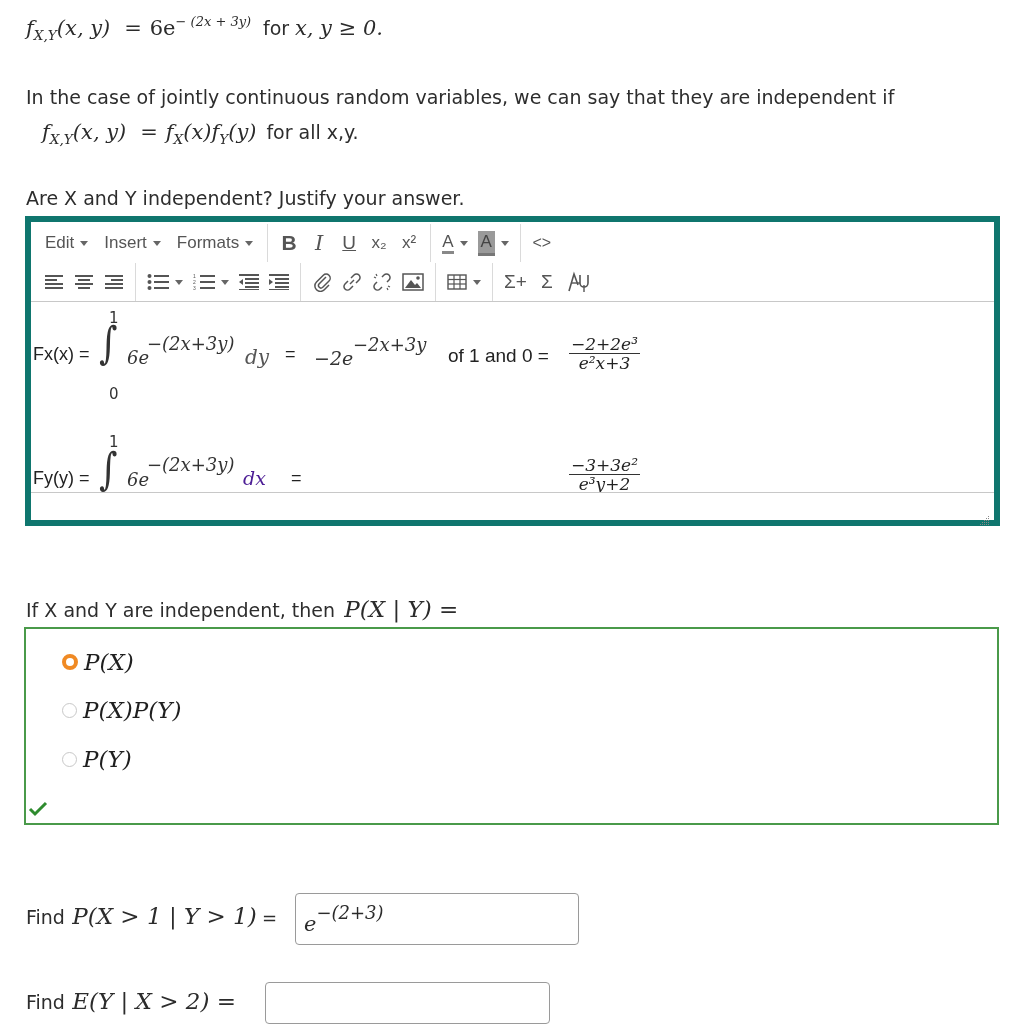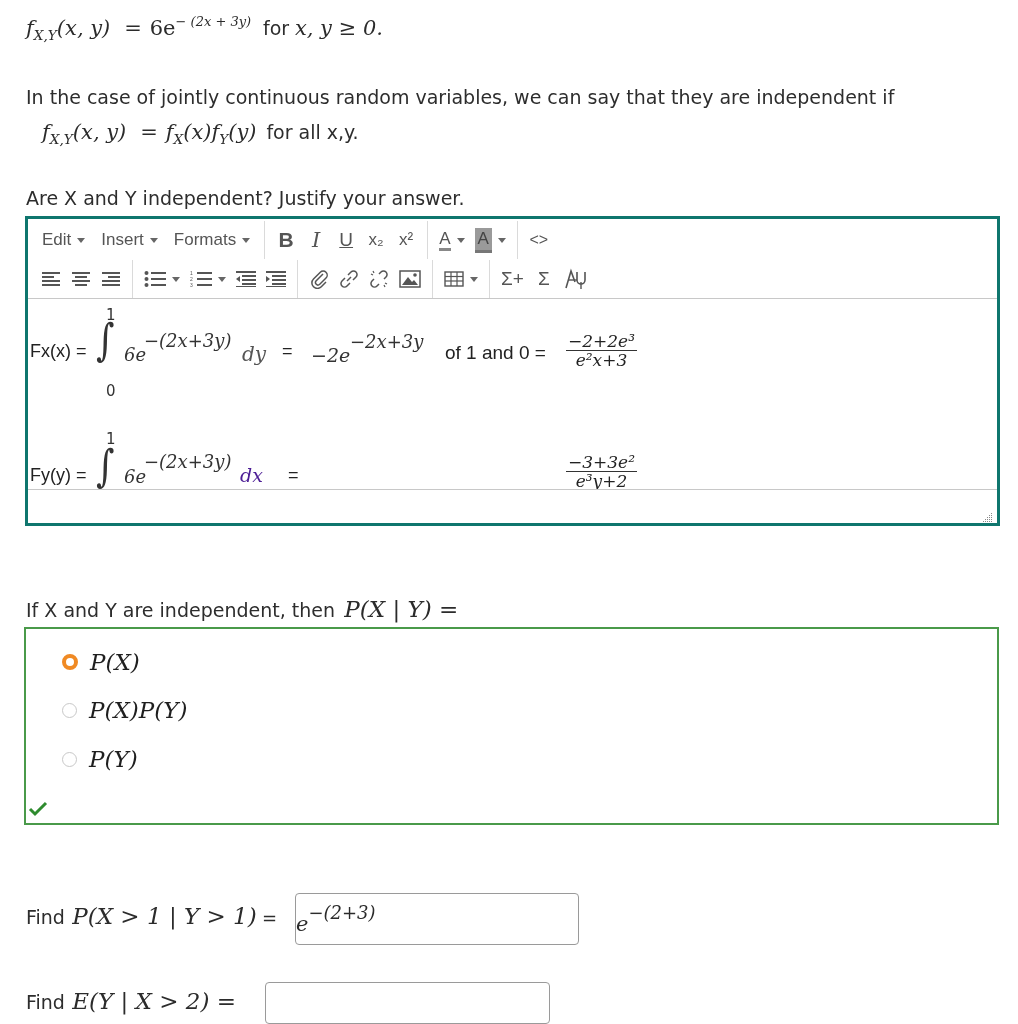--- a/index.html
+++ b/index.html
@@ -15,21 +15,21 @@
   .sup { font-size: 0.65em; vertical-align: 0.7em; }
   .txt { font-family: "DejaVu Sans", "Liberation Sans", sans-serif; font-size: 19px; color: #2d2d2d; }
 
   
   #line1 { left: 26px; top: 14px; font-size: 21px; white-space: nowrap; }
   #intro { left: 26px; top: 86px; font-size: 19px; }
   #line2 { left: 26px; top: 120px; font-size: 21px; white-space: nowrap; margin-left: 16px; }
   #q1 { left: 26px; top: 187px; font-size: 19px; }
 
   
-  #editor { left: 25px; top: 216px; width: 975px; height: 310px; border: 3px solid #0f766e; background: #fff; }
+  #editor { left: 25px; top: 216px; width: 975px; height: 310px; border: 6px solid #0f766e; background: #fff; }
   #toolbar { position: absolute; left: 0; top: 0; right: 0; height: 80px; border-bottom: 1px solid #c8c8c8; }
   .tb-row { position: absolute; left: 0; height: 38px; display: flex; align-items: center; }
   .tb-row.r1 { top: 2px; }
   .tb-row.r2 { top: 41px; }
   .tb-group { display: flex; align-items: center; height: 100%; padding: 0 6px; border-right: 1px solid #dadada; }
   .tb-group.last { border-right: none; }
   .tb-btn { display: inline-flex; align-items: center; justify-content: center; height: 30px; min-width: 30px; padding: 0 5px; color: #555; font-size: 17px; cursor: pointer; font-family: "Liberation Sans", sans-serif; }
   .menu-btn { font-size: 17px; color: #555; padding: 0 8px; }
   .caret { display: inline-block; width: 0; height: 0; border-left: 4px solid transparent; border-right: 4px solid transparent; border-top: 5px solid #666; margin-left: 6px; vertical-align: middle; }
   .tb-btn svg { display: block; }
@@ -44,26 +44,26 @@
   .fm { font-family: "DejaVu Serif", serif; font-style: italic; color: #333; }
   .frac { display: inline-flex; flex-direction: column; align-items: center; vertical-align: middle; font-family: "DejaVu Serif", serif; font-style: italic; font-size: 17px; line-height: 18px; }
   .frac .num { border-bottom: 1.5px solid #333; padding: 0 2px; }
 
   
   #q2 { left: 26px; top: 596px; font-size: 19px; white-space: nowrap; }
   #mcq { left: 24px; top: 627px; width: 975px; height: 198px; border: 2px solid #4a9a4a; }
   .opt { position: absolute; left: 36px; display: flex; align-items: center; gap: 6px; cursor: pointer; }
   .radio { width: 15px; height: 15px; border-radius: 50%; border: 1px solid #c8c8c8; background: #fff; }
   .radio.sel { border: 4px solid #f08a24; background: #fff; width: 16px; height: 16px; }
-  .opt-label { font-family: "DejaVu Serif", serif; font-style: italic; font-size: 23px; color: #1f1f1f; margin-left: 6px; }
+  .opt-label { font-family: "DejaVu Serif", serif; font-style: italic; font-size: 23px; color: #1f1f1f; }
   #check { position: absolute; left: 2px; bottom: 6px; }
 
   
   #q3 { left: 26px; top: 903px; font-size: 19px; white-space: nowrap; }
-  #ans3 { left: 295px; top: 893px; width: 284px; height: 52px; border: 1px solid #9a9a9a; border-radius: 4px; background: #fff; padding: 8px 0; font-size: 21px; }
+  #ans3 { left: 295px; top: 893px; width: 284px; height: 52px; border: 1px solid #9a9a9a; border-radius: 4px; background: #fff; padding: 8px 8px; font-size: 21px; }
   #q4 { left: 26px; top: 988px; font-size: 19px; white-space: nowrap; }
   #ans4 { left: 265px; top: 982px; width: 285px; height: 42px; border: 1px solid #9a9a9a; border-radius: 4px; background: #fff; }
 </style>
 </head>
 <body>
 
 <div id="line1" class="abs">
   <span class="math">f</span><span class="math sub">X,Y</span><span class="math">(x, y)</span>
   <span class="mathr" style="margin:0 8px">=</span><span class="mathr">6e</span><span class="math sup" style="font-size:13px">− (2x + 3y)</span>
   <span class="txt" style="font-size:19px;margin-left:6px">for</span>

